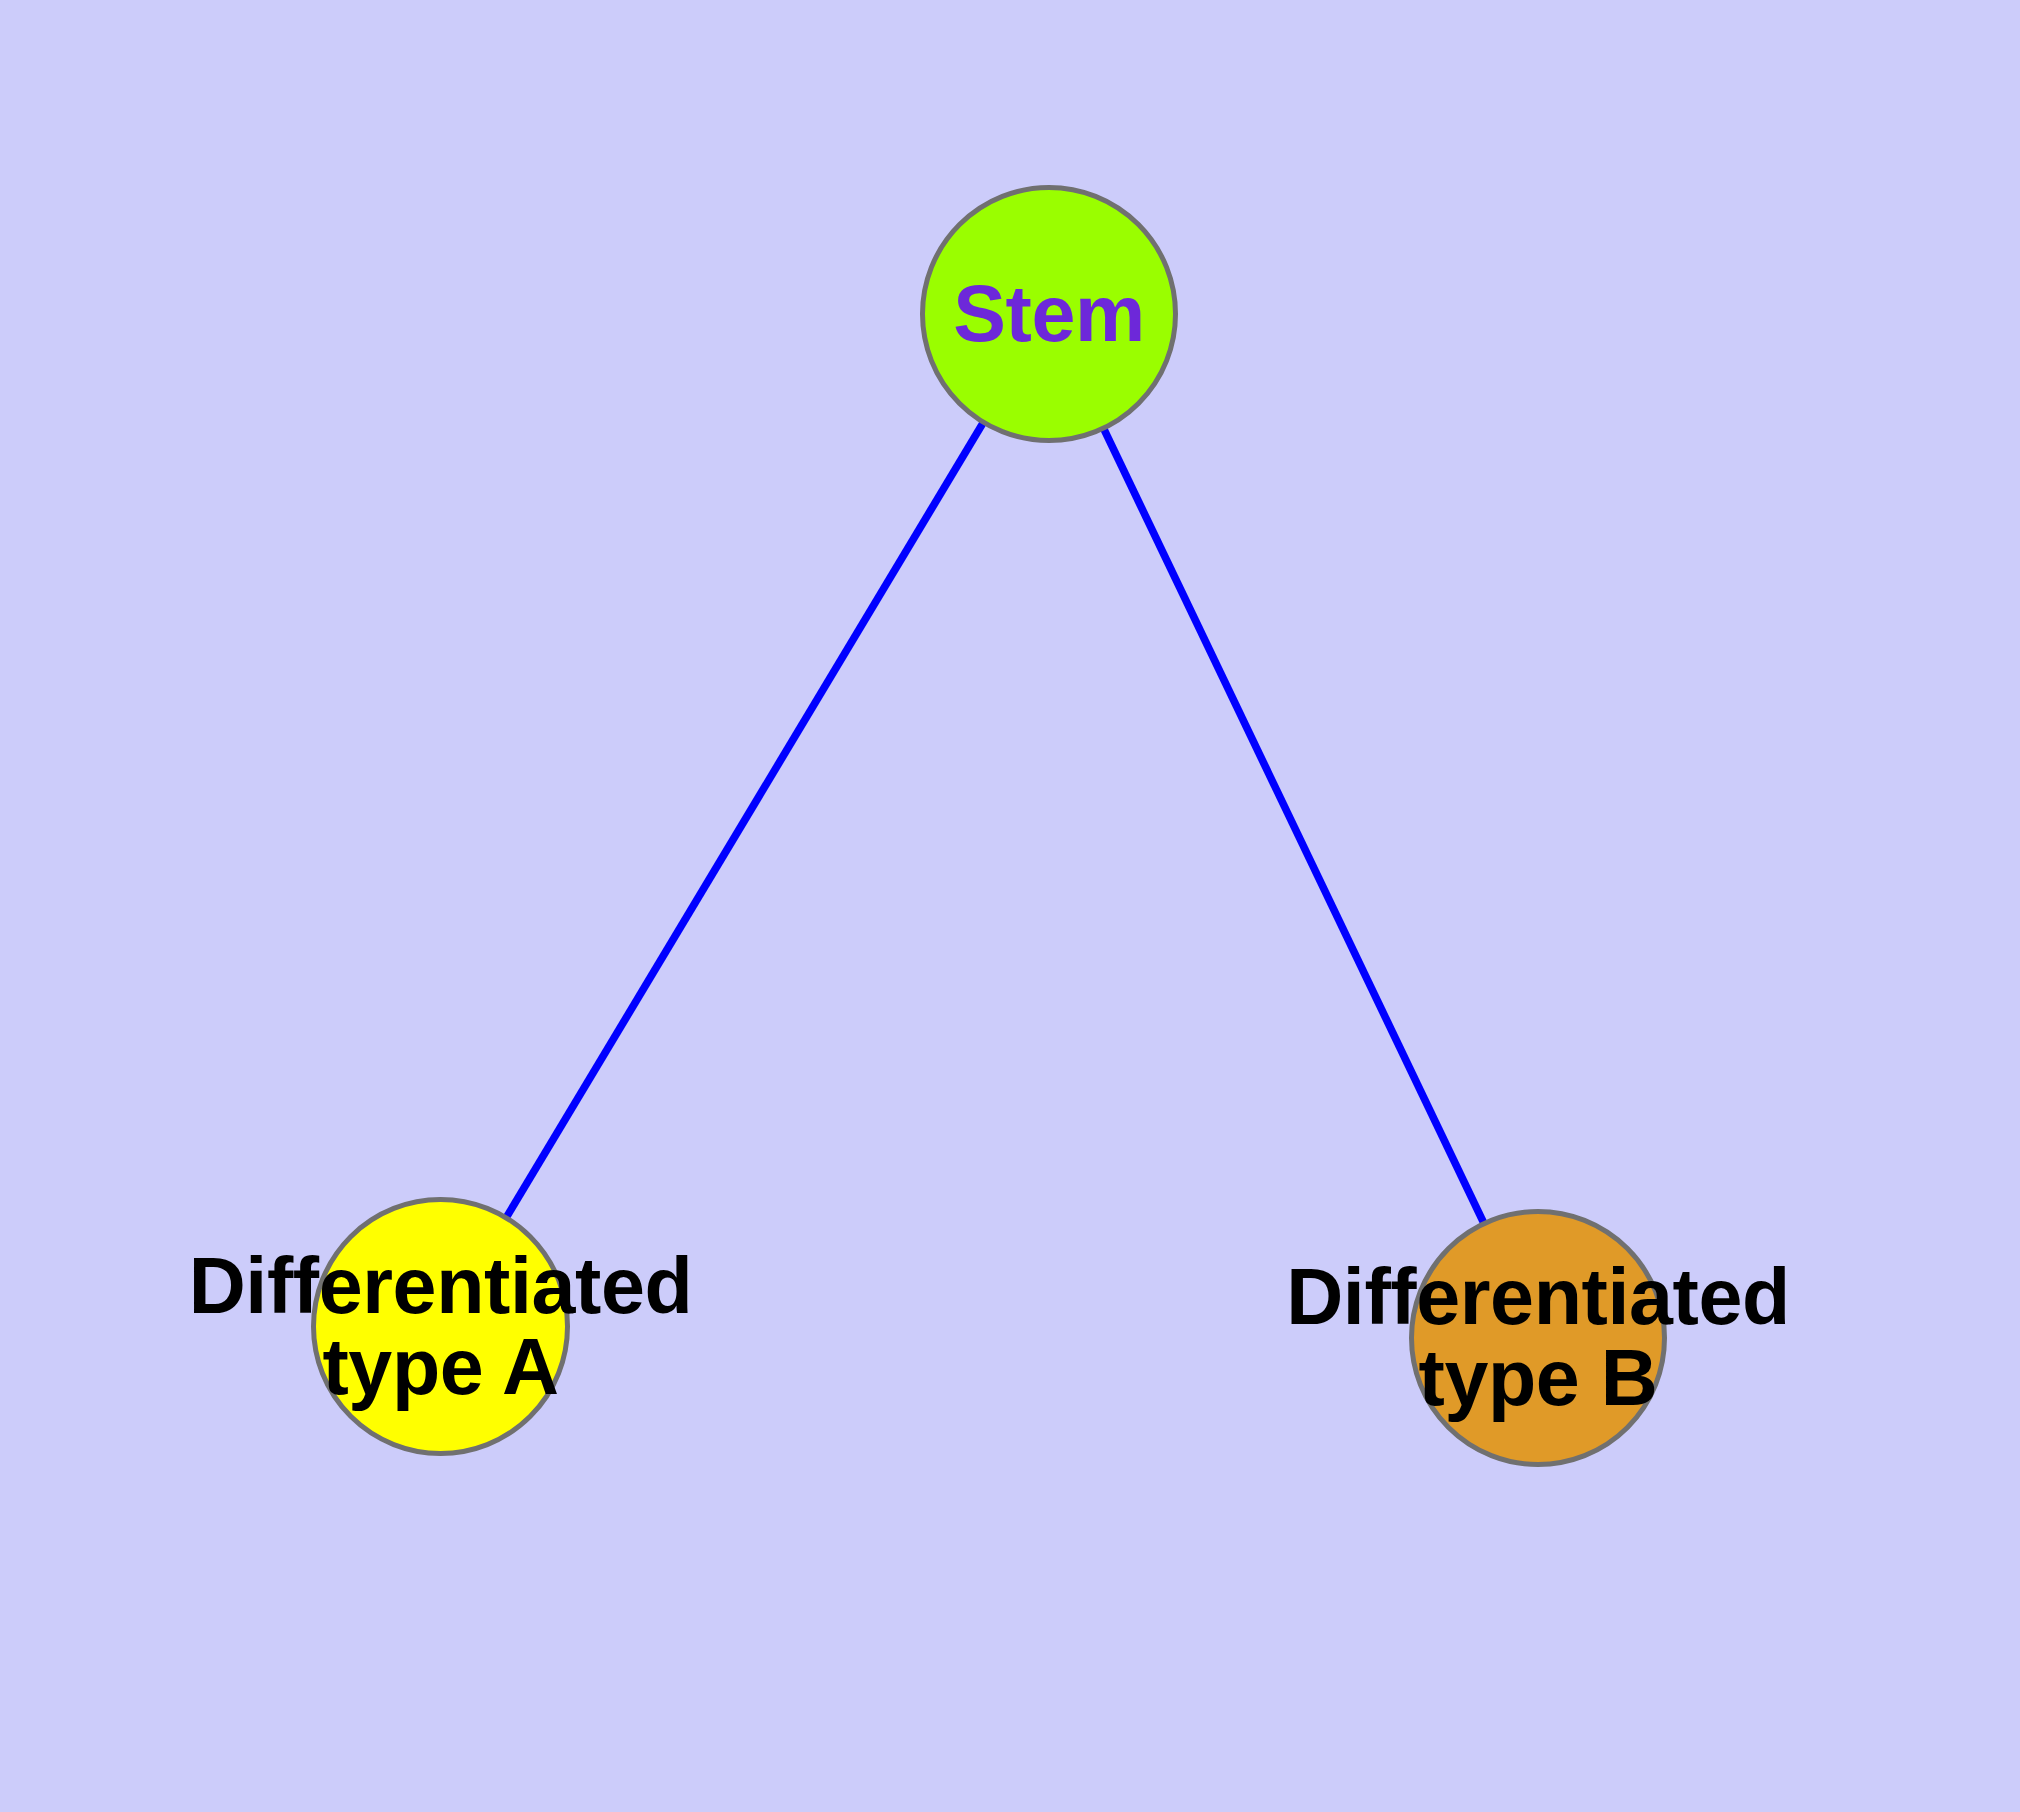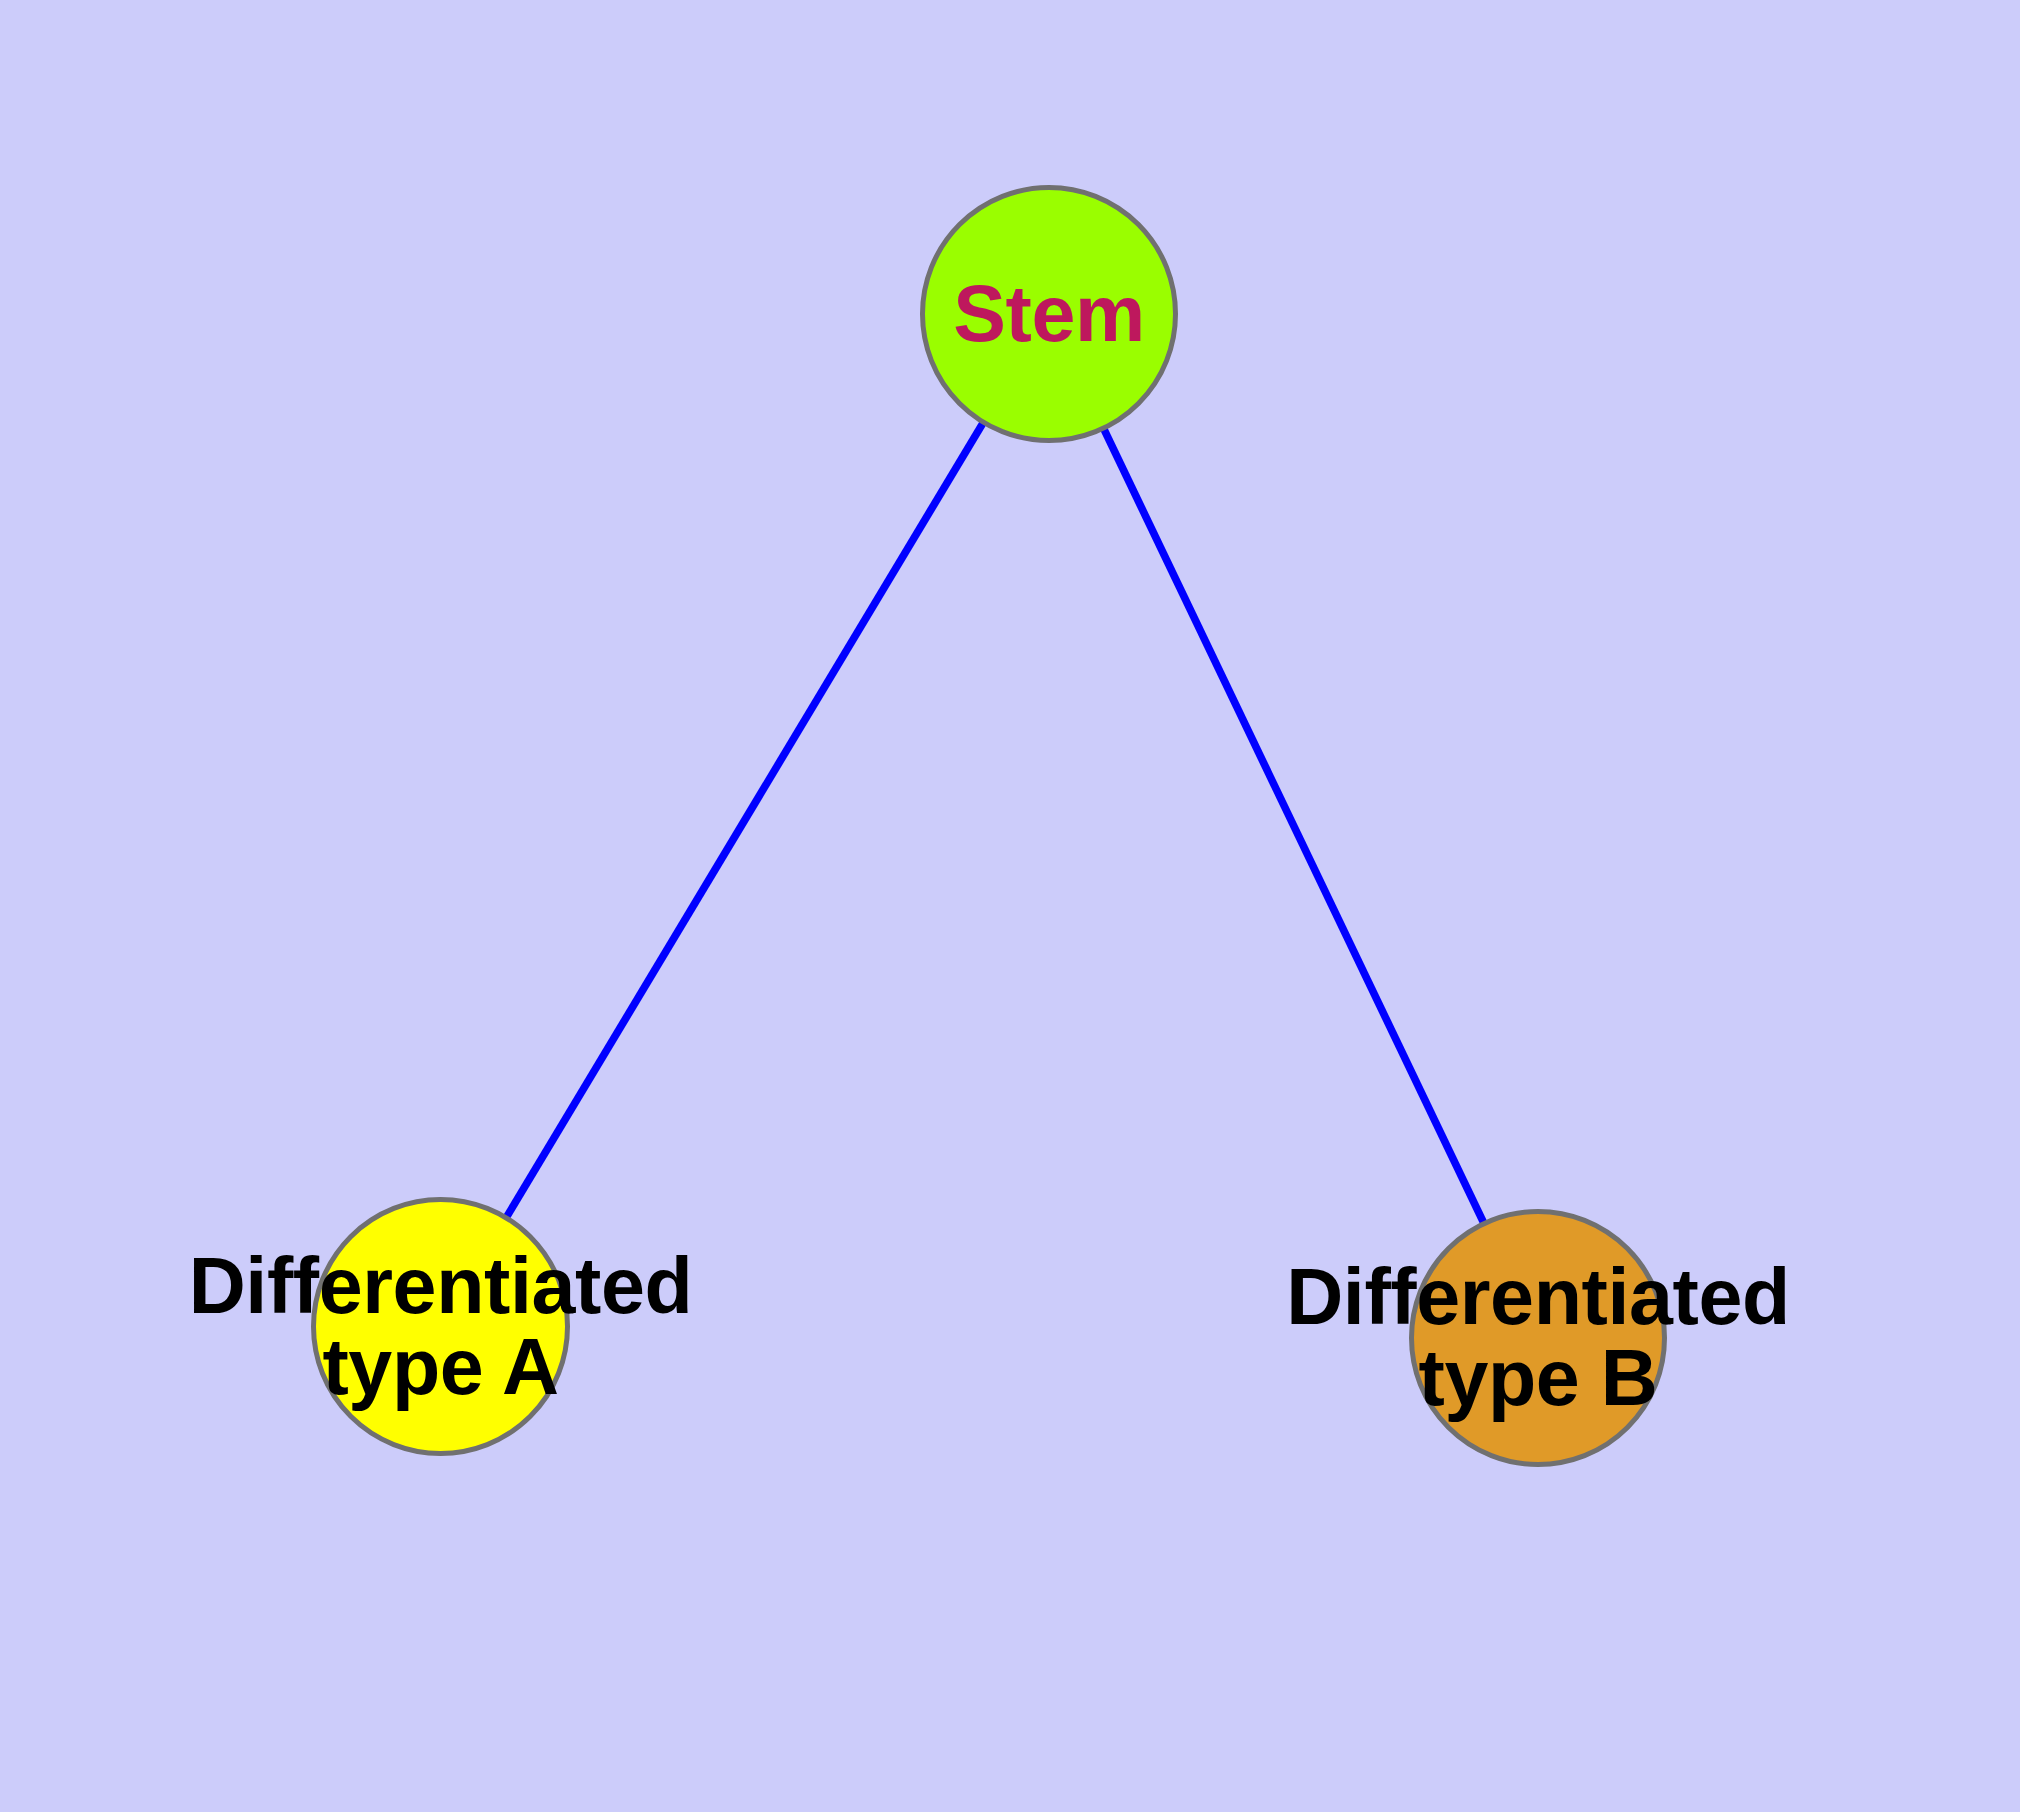--- a/index.html
+++ b/index.html
@@ -65,21 +65,21 @@
 
   <svg id="edge-layer" viewBox="0 0 2384 2138" xmlns="http://www.w3.org/2000/svg" style="width: 2021px; height: 1812px;">
     <line x1="1237" y1="370" x2="520" y2="1565" stroke="#0000ff" stroke-width="9" stroke-linecap="butt"></line>
     <line x1="1237" y1="370" x2="1815" y2="1578" stroke="#0000ff" stroke-width="9" stroke-linecap="butt"></line>
   </svg>
 
   <div id="node-layer">
 
     <div class="node" style="left: 920px; top: 185px; width: 258px; height: 258px;">
       <div class="node-circle" style="width: 258px; height: 258px; background: rgb(154, 254, 0); border-color: rgb(112, 112, 112); border-width: 5.1px;"></div>
-      <div class="node-label" style="font-size: 79px; color: #be185d;">Stem</div>
+      <div class="node-label" style="font-size: 79px; color: #6d28d9;">Stem</div>
     </div>
 
     <div class="node" style="left: 311px; top: 1197px; width: 259px; height: 259px;">
       <div class="node-circle" style="width: 259px; height: 259px; background: rgb(255, 255, 0); border-color: rgb(112, 112, 112); border-width: 5.1px;"></div>
       <div class="node-label" style="font-size: 79px; color: rgb(0, 0, 0);">Differentiated
 type A</div>
     </div>
 
     <div class="node" style="left: 1409px; top: 1209px; width: 258px; height: 258px;">
       <div class="node-circle" style="width: 258px; height: 258px; background: rgb(224, 154, 40); border-color: rgb(112, 112, 112); border-width: 5.1px;"></div>

